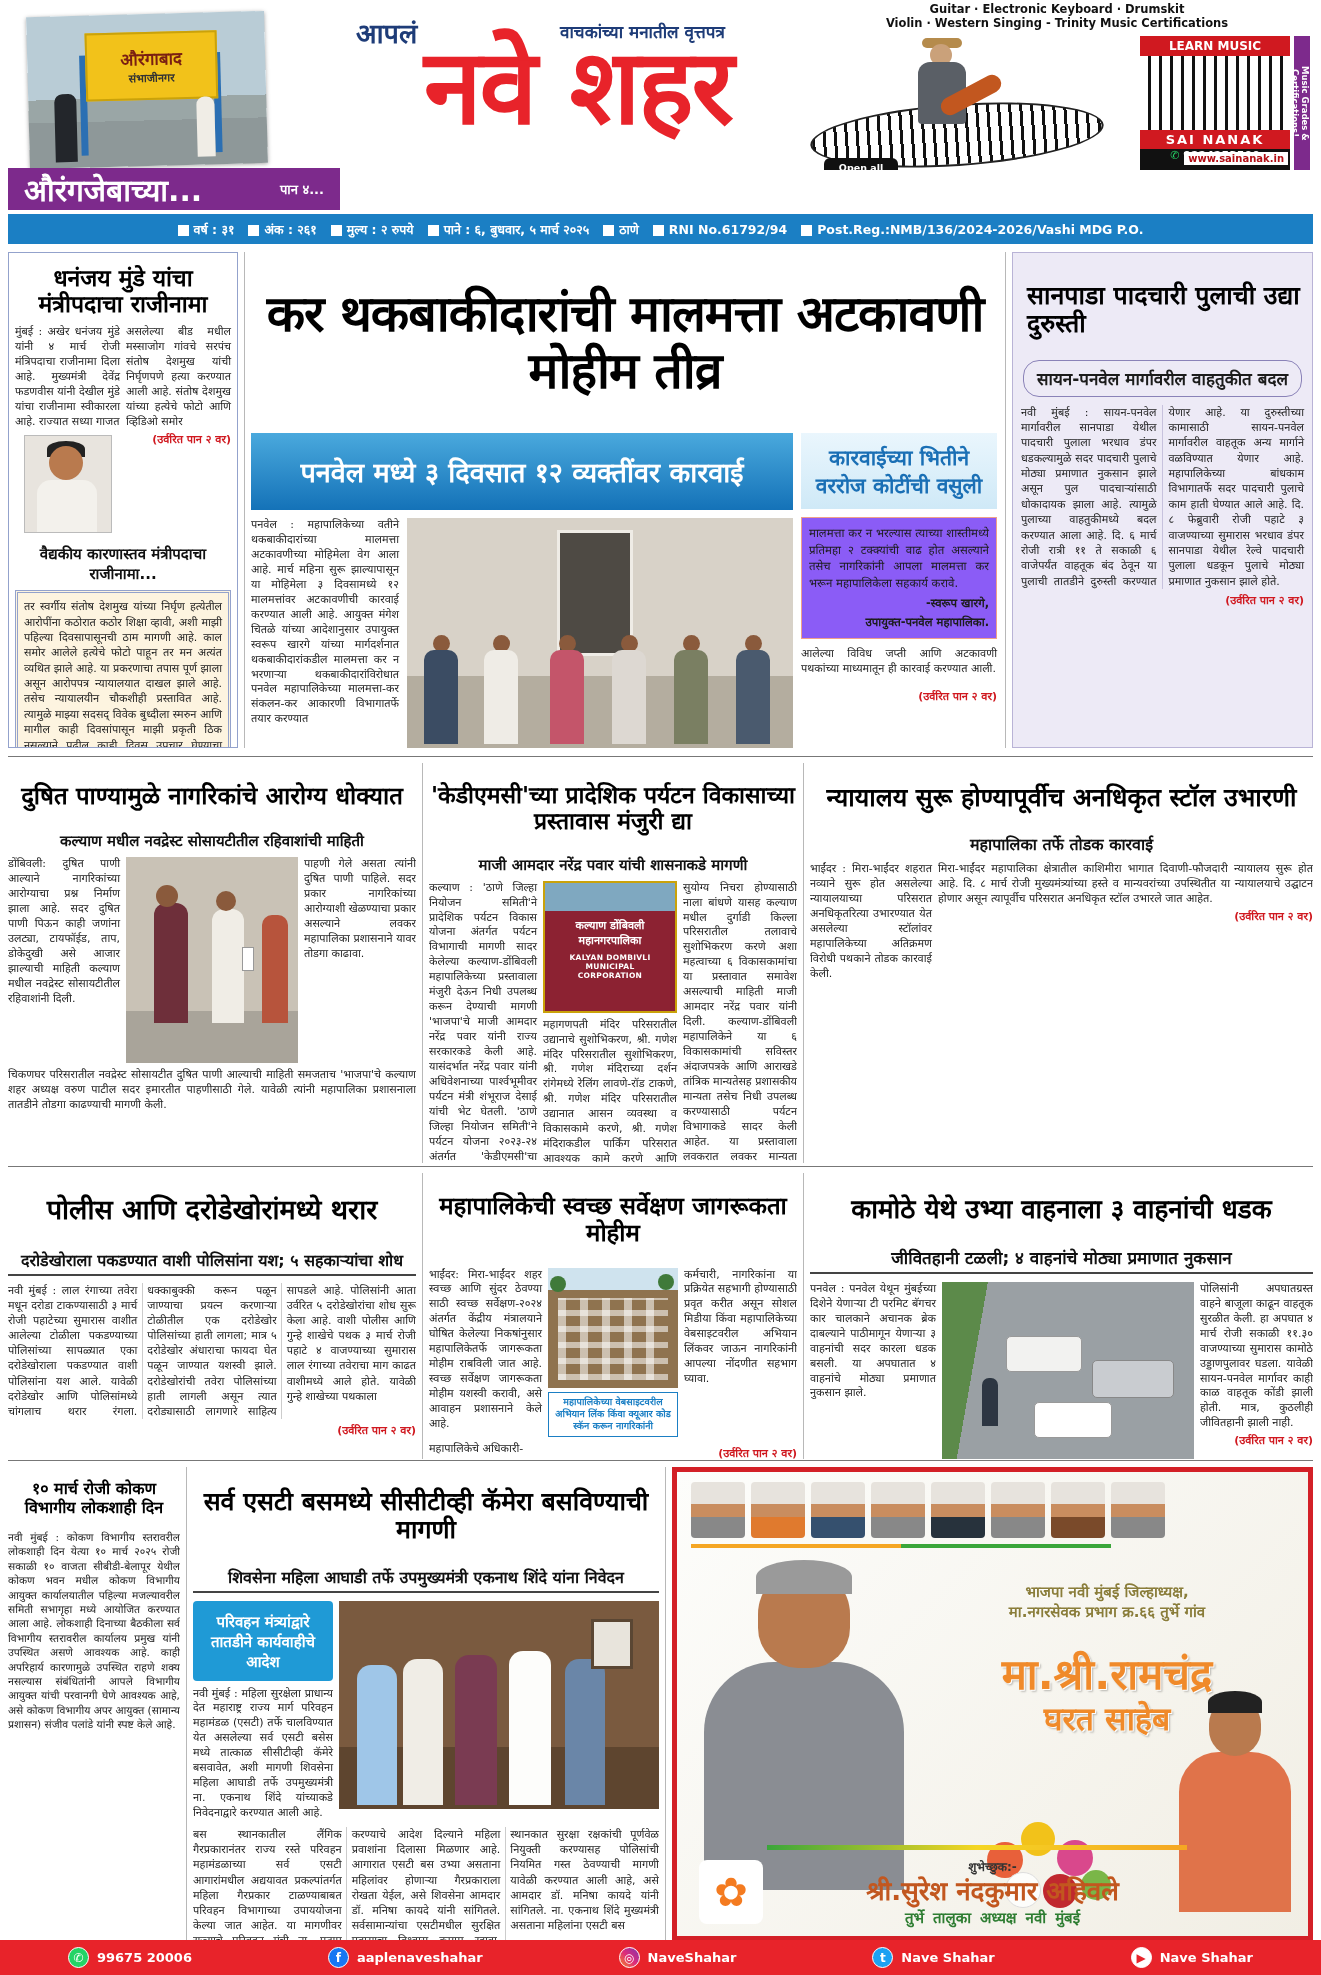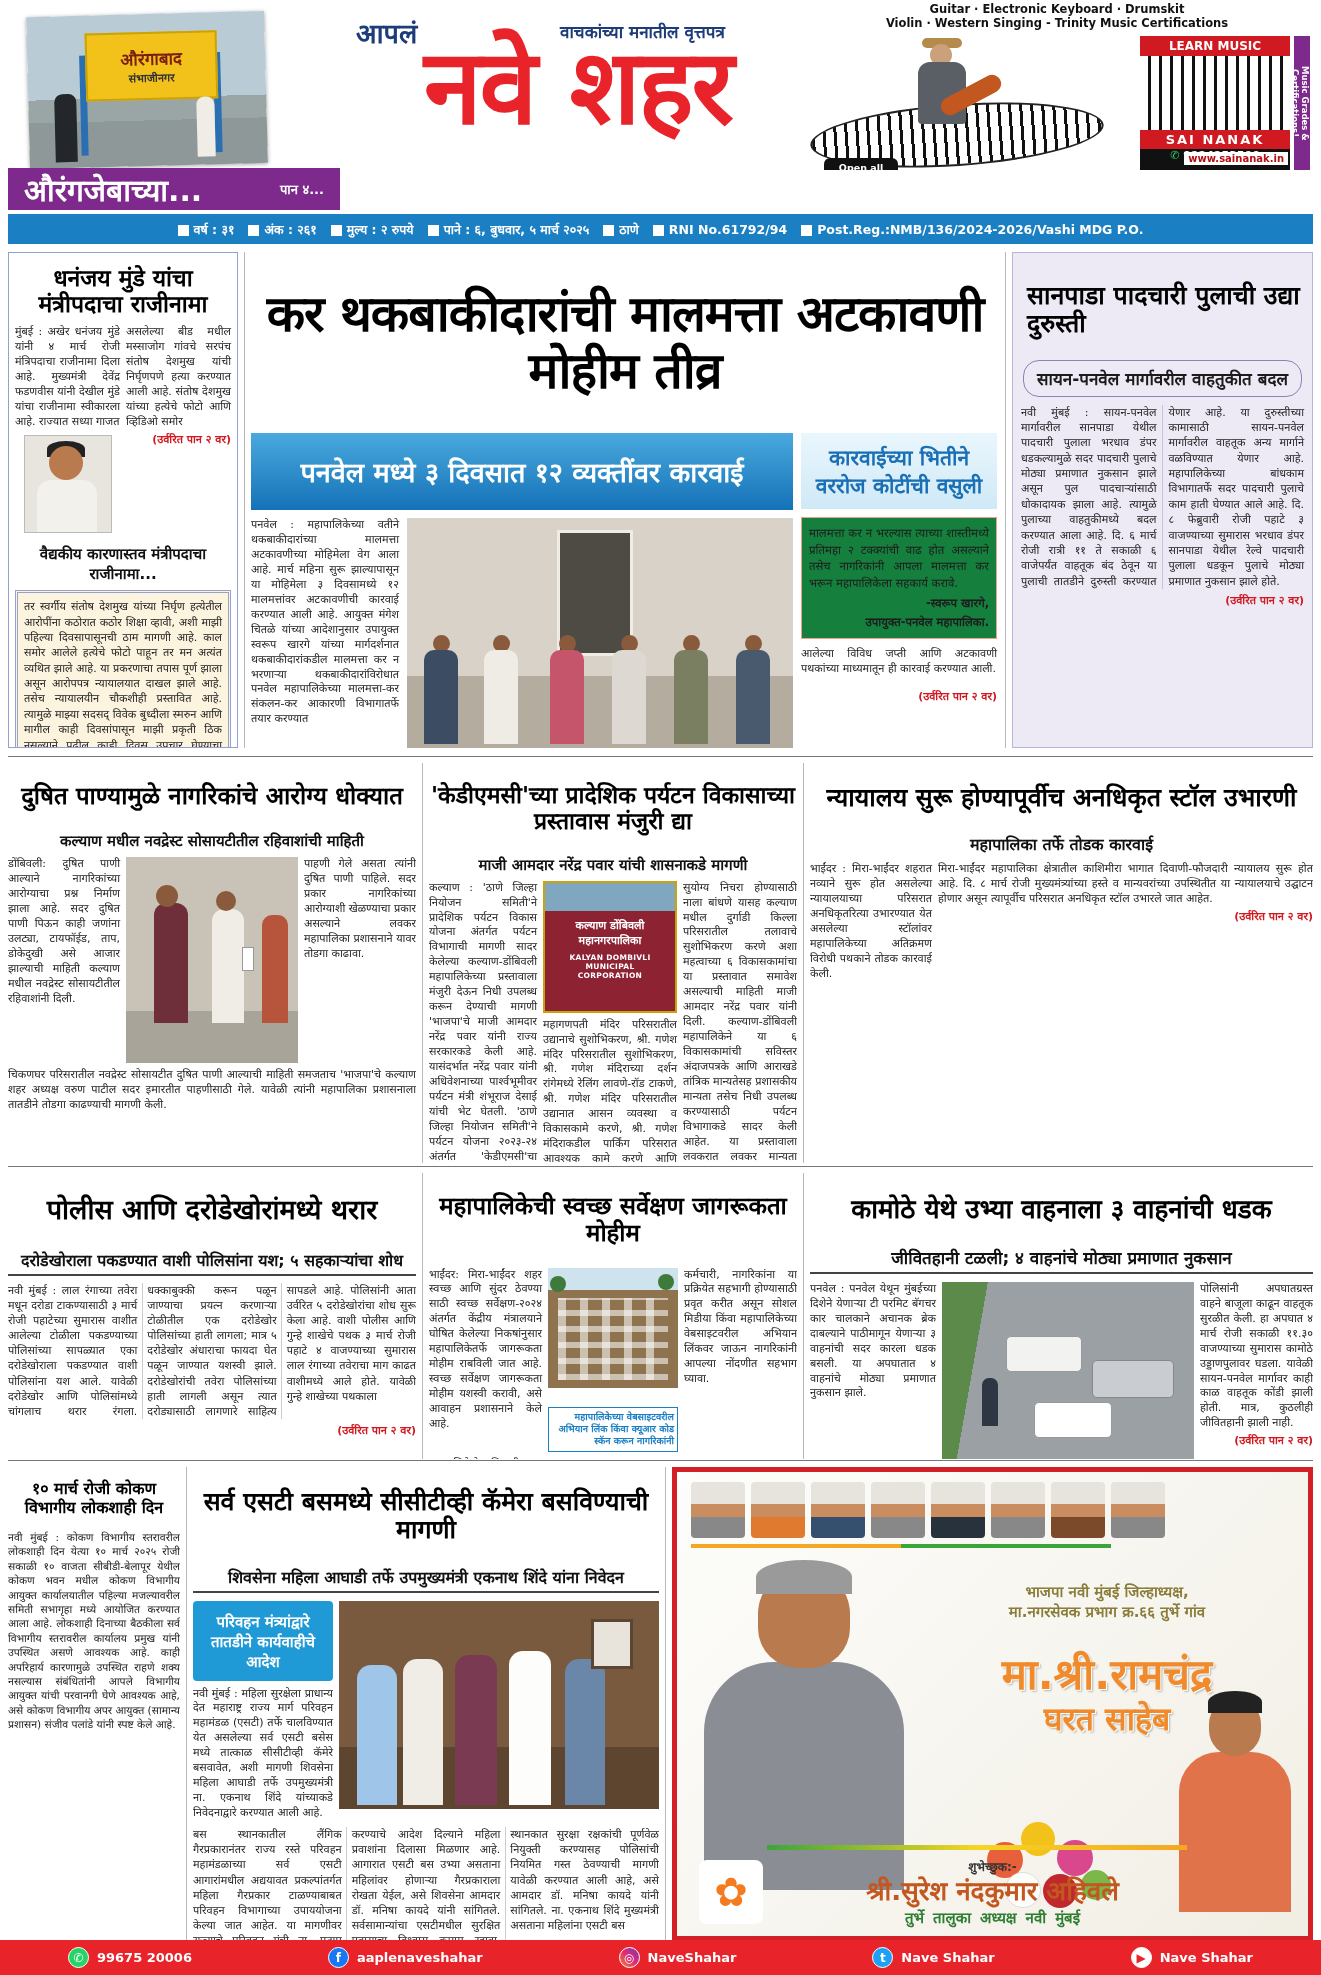--- a/index.html
+++ b/index.html
@@ -72,21 +72,21 @@
   .cream{background:#fdf4e0;border:3px double #93a2cc;padding:6px;font-size:11px;line-height:1.4;text-align:justify;margin-top:6px;}
 
   
   .mainart{flex:0 0 748px;}
   .mainart .hl{font-size:50px;letter-spacing:-1px;}
   .mgrid{display:grid;grid-template-columns:148px 386px 196px;gap:8px;margin-top:8px;}
   .strap{grid-column:1/3;background:linear-gradient(180deg,#4aa9dd,#1472b8);color:#fff;font-weight:800;font-size:27px;
          text-align:center;padding:20px 0;}
   .mright{grid-column:3;grid-row:1/3;display:flex;flex-direction:column;gap:8px;}
   .bluebox{background:linear-gradient(180deg,#eaf6fd,#cfe9f7);color:#1a6fb5;font-weight:800;font-size:21px;text-align:center;padding:10px 4px;}
-  .pinkbox{background:#15803d;border:1px solid #f0a08a;padding:7px;font-size:11.5px;line-height:1.45;text-align:justify;}
+  .pinkbox{background:#8b5cf6;border:1px solid #f0a08a;padding:7px;font-size:11.5px;line-height:1.45;text-align:justify;}
   .pinksign{text-align:right;font-weight:700;margin-top:3px;}
   .gphoto{width:100%;height:232px;background:linear-gradient(#d8d2c8 0 68%,#b4ad9f 68%);position:relative;overflow:hidden;}
   .door{position:absolute;left:150px;top:12px;width:70px;height:120px;background:#4e4a44;border:3px solid #efece6;}
   .fig{position:absolute;bottom:6px;width:40px;}
   .fig .h{width:17px;height:17px;border-radius:50%;background:#8a5a3c;margin:0 auto;}
   .fig .b{width:34px;height:94px;border-radius:10px 10px 0 0;margin:-2px auto 0;}
   .cA{background:#3b4c63;} .cB{background:#efece6;} .cC{background:#c4556a;} .cD{background:#ddd8d2;} .cE{background:#7a7f62;} .cF{background:#4a5a6e;}
   .mcap{font-size:11.5px;font-weight:700;line-height:1.38;text-align:justify;margin-top:5px;}
 
   
@@ -102,21 +102,21 @@
   .sub16{font-size:16px;margin:5px 0 7px;}
   .sub17{font-size:17px;margin:5px 0 8px;}
   .ph{position:relative;overflow:hidden;background:#c9c2b6;}
   .cap{font-size:11px;font-weight:700;margin-top:4px;line-height:1.35;}
   .plaque{background:linear-gradient(#7fa8c0 0 22%,#8c2232 22%);border:2px solid #caa20a;position:relative;height:128px;}
   .plq-in{position:absolute;left:8px;top:34px;right:8px;color:#fff;text-align:center;font-weight:700;}
   .plq-in .p1{font-size:11px;} .plq-in .p2{font-size:7.5px;margin-top:6px;letter-spacing:.3px;}
   .threecol{columns:3;column-gap:10px;column-rule:1px solid #ccc;font-size:11px;line-height:1.38;text-align:justify;}
   .a3{flex:0 0 408px;} .m3{flex:0 0 368px;} .c3{flex:1;}
   .a3 .hl{font-size:27px;} .m3 .hl{font-size:24px;} .c3 .hl{font-size:26px;}
-  .bluechip{border:1.5px solid #1b7fc4;color:#1b7fc4;font-size:9.5px;font-weight:700;text-align:right;padding:3px;margin-top:19px;line-height:1.3;}
+  .bluechip{border:1.5px solid #1b7fc4;color:#1b7fc4;font-size:9.5px;font-weight:700;text-align:center;padding:3px;margin-top:4px;line-height:1.3;}
 
   
   .a4{flex:0 0 172px;} .m4{flex:0 0 466px;}
   .a4 .hl{font-size:16px;} .m4 .hl{font-size:25px;}
   .a4 .t{font-size:10.6px;}
   .bbox{background:#1f9ad6;color:#fff;font-weight:800;font-size:15px;text-align:center;border-radius:4px;padding:10px 6px;margin-bottom:6px;}
 
   
   .bday{flex:1;border:5px solid #d32027;background:linear-gradient(135deg,#fdfdfb,#f1eee4);position:relative;overflow:hidden;}
   .pts{position:absolute;left:14px;top:10px;display:flex;gap:6px;}

